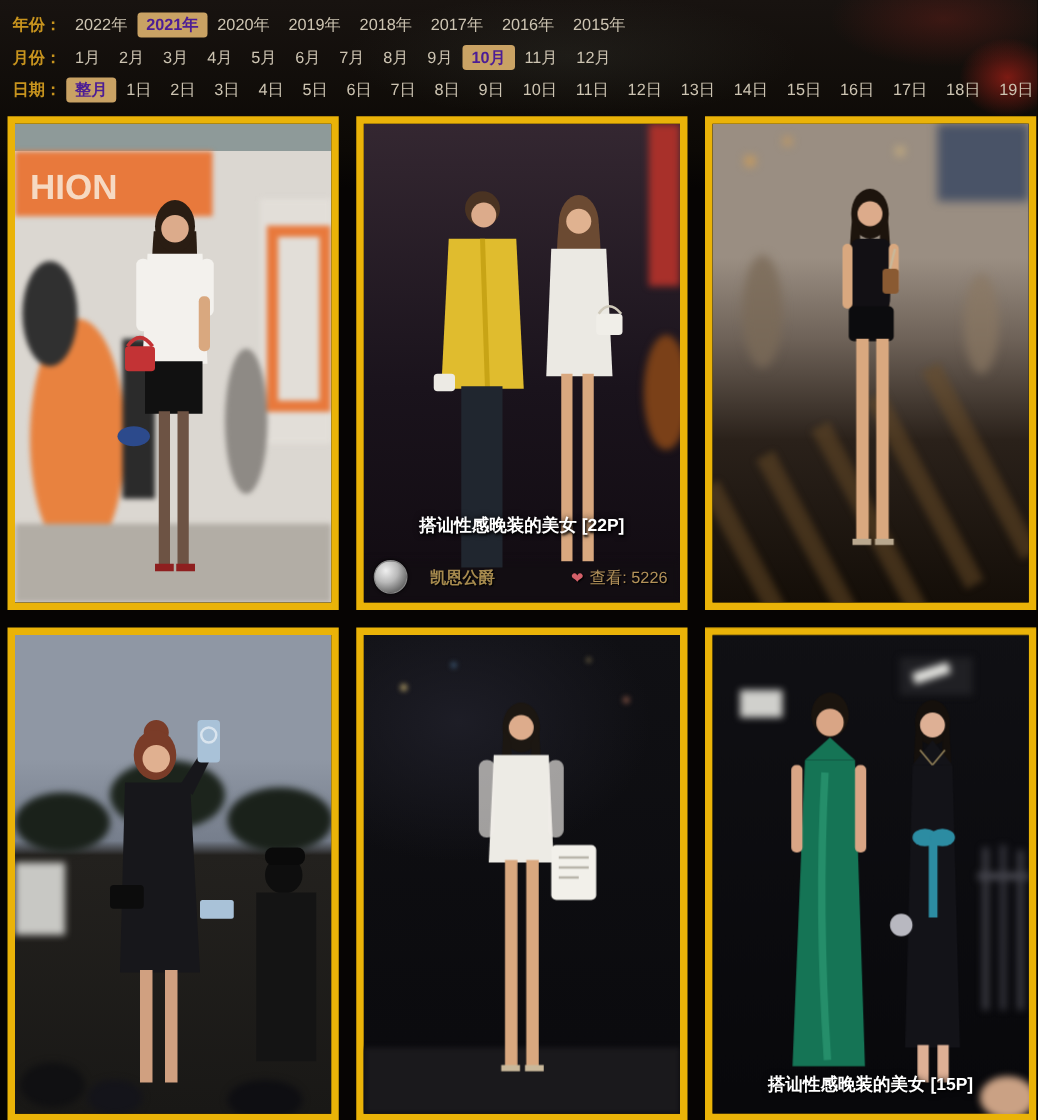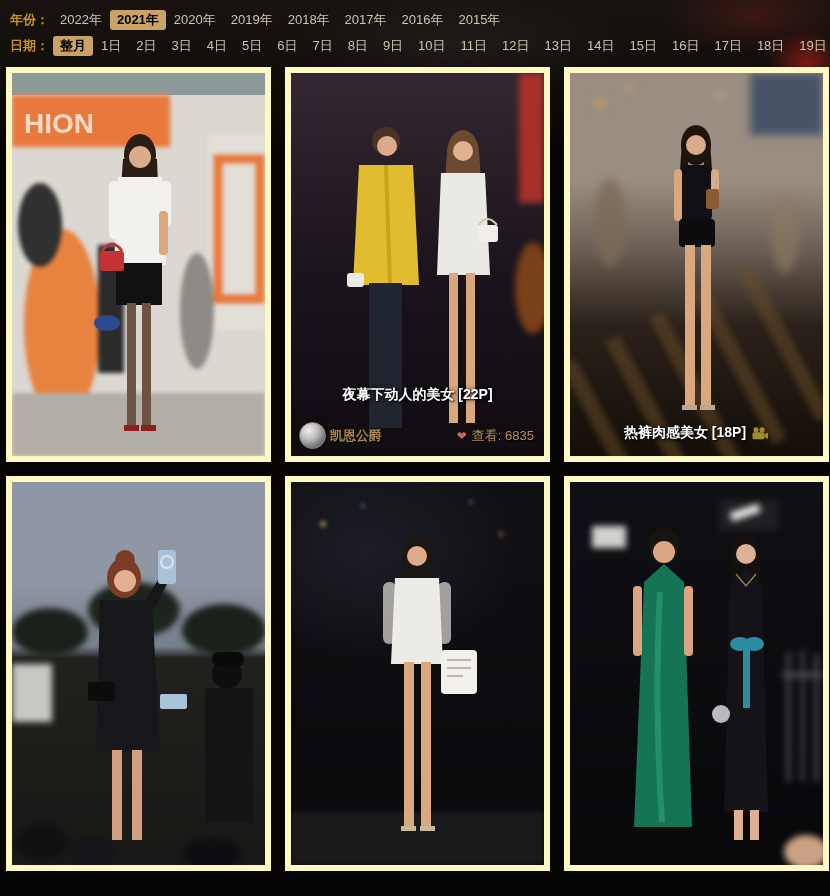--- a/index.html
+++ b/index.html
@@ -15,25 +15,25 @@
   }
   
   .filterbar{ padding:7px 0 0 10px; }
   .filter-row{ display:flex; align-items:center; height:26px; white-space:nowrap; overflow:hidden; font-size:13px; }
   .filter-label{ color:#c8941e; font-weight:bold; margin-right:4px; flex:0 0 auto; }
   .chips{ display:flex; align-items:flex-start; }
   .chip{
     color:#cdc4b2; padding:2px 7px; margin-right:1px; border-radius:3px;
     cursor:pointer; line-height:16px;
   }
-  .chip.selected{ background:#c9a264; color:#000000; font-weight:bold; }
+  .chip.selected{ background:#c9a264; color:#4c1d95; font-weight:bold; }
   
   .grid{ margin-top:8px; padding-left:6px; display:flex; flex-wrap:wrap; gap:14px; }
   .card{
-    width:265px; height:395px; border:6px solid #fef9c3; position:relative;
+    width:265px; height:395px; border:6px solid #eab308; position:relative;
     background:#000; overflow:hidden;
   }
   .photo{ position:absolute; inset:0; overflow:hidden; }
   .photo svg{ position:absolute; inset:0; width:100%; height:100%; display:block; }
   .s1{ background:linear-gradient(#8e9a99 0 22px, #dbd7d1 22px); }
   .s2{ background:linear-gradient(180deg,#342731,#1a131c 55%,#110b11); }
   .s3{ background:linear-gradient(180deg,#9a8e82 0 28%,#6e6258 45%,#2a211a 66%,#140e08); }
   .s4{ background:linear-gradient(180deg,#8f97a4 0 26%,#767e8c 43%,#23211e 46%,#191816); }
   .s5{ background:radial-gradient(220px 160px at 30% 18%, #1d1d26, transparent 70%),linear-gradient(#101014,#0a0a0d); }
   .s6{ background:linear-gradient(#101014,#08080b); }
@@ -46,21 +46,21 @@
   .caption-high{ bottom:52px; }
   .meta{
     position:absolute; left:8px; right:10px; bottom:7px;
     display:flex; align-items:center;
   }
   .avatar{
     width:27px; height:27px; border-radius:50%; flex:0 0 auto;
     background:radial-gradient(circle at 35% 30%, #efefef, #b9b9b9 40%, #6b6b6b 75%, #3a3a3a);
     border:1px solid #888; box-shadow:0 0 3px #000;
   }
-  .author{ color:#a68a4e; font-size:13px; font-weight:bold; margin-left:4px; text-shadow:1px 1px 1px #000; }
+  .author{ color:#a68a4e; font-size:13px; font-weight:bold; margin-left:18px; text-shadow:1px 1px 1px #000; }
   .views{ margin-left:auto; color:#b3925a; font-size:13px; display:flex; align-items:center; gap:5px; text-shadow:1px 1px 1px #000; }
   .heart{ color:#d4606a; font-size:12px; line-height:1; }
   .vicon{ width:18px; height:13px; flex:0 0 auto; position:static !important; }
   .vicon path,.vicon rect,.vicon circle{ fill:#a08c2e; }
 </style>
 </head>
 <body>
 
 <div class="filterbar">
   <div class="filter-row">
@@ -68,20 +68,38 @@
     <div class="chips">
 
     <span class="chip">2022年</span>
         <span class="chip selected">2021年</span>
         <span class="chip">2020年</span>
         <span class="chip">2019年</span>
         <span class="chip">2018年</span>
         <span class="chip">2017年</span>
         <span class="chip">2016年</span>
         <span class="chip">2015年</span>
+      </div>
+  </div>
+  <div class="filter-row">
+    <span class="filter-label">月份：</span>
+    <div class="chips">
+
+    <span class="chip">1月</span>
+        <span class="chip">2月</span>
+        <span class="chip">3月</span>
+        <span class="chip">4月</span>
+        <span class="chip">5月</span>
+        <span class="chip">6月</span>
+        <span class="chip">7月</span>
+        <span class="chip">8月</span>
+        <span class="chip">9月</span>
+        <span class="chip selected">10月</span>
+        <span class="chip">11月</span>
+        <span class="chip">12月</span>
       </div>
   </div>
   <div class="filter-row">
     <span class="filter-label">日期：</span>
     <div class="chips">
 
     <span class="chip selected">整月</span>
         <span class="chip">1日</span>
         <span class="chip">2日</span>
         <span class="chip">3日</span>
@@ -164,28 +182,28 @@
           <circle cx="172" cy="78" r="10" fill="#e0b290"></circle>
           <path d="M150 100 L194 100 L199 202 L146 202 Z" fill="#ebe9e3"></path>
           <rect x="186" y="152" width="21" height="17" rx="3" fill="#f0eee8"></rect>
           <path d="M188 152 Q196 140 206 152" stroke="#cfc9ba" stroke-width="2" fill="none"></path>
           <rect x="158" y="200" width="9" height="150" fill="#d9a87f"></rect>
           <rect x="175" y="200" width="9" height="150" fill="#d9a87f"></rect>
         </g>
       </svg>
     </div>
     <div class="caption caption-high">
-      <span>夜幕下动人的美女 [22P]</span>
+      <span>搭讪性感晚装的美女 [22P]</span>
     </div>
     <div class="meta">
       <div class="avatar"></div>
       <span class="author">凯恩公爵</span>
       <span class="views">
         <span class="heart">❤</span>
-        <span>查看: 6835</span>
+        <span>查看: 5226</span>
       </span>
     </div>
   </div>
 
   <div class="card">
     <div class="photo s3">
       <svg viewBox="0 0 253 383" preserveAspectRatio="none">
         <g style="filter:blur(4px)">
           <rect x="180" y="0" width="73" height="62" fill="#2e3f5e" opacity=".75"></rect>
           <circle cx="30" cy="30" r="4" fill="#d8a050"></circle>
@@ -214,29 +232,20 @@
           <rect x="109" y="146" width="36" height="28" rx="4" fill="#0c0c0e"></rect>
           <rect x="115" y="172" width="10" height="160" fill="#d9a87f"></rect>
           <rect x="131" y="172" width="10" height="160" fill="#d9a87f"></rect>
           <rect x="112" y="332" width="15" height="5" fill="#b9a88f"></rect>
           <rect x="130" y="332" width="15" height="5" fill="#b9a88f"></rect>
           <rect x="136" y="116" width="13" height="20" rx="3" fill="#8a5a32"></rect>
           <path d="M142 116 L146 100" stroke="#c9b89a" stroke-width="2"></path>
         </g>
       </svg>
     </div>
-    <div class="caption">
-      <span>热裤肉感美女 [18P]</span>
-      <svg class="vicon" viewBox="0 0 17 13">
-        <circle cx="4.5" cy="2.8" r="2.6"></circle>
-          <circle cx="10.5" cy="2.8" r="2.6"></circle>
-        <rect x="1" y="5.2" width="12" height="7" rx="1.5"></rect>
-        <path d="M13 7.2 L16.5 5.4 V12 L13 10.2 Z"></path>
-      </svg>
-    </div>
   </div>
 
   <div class="card">
     <div class="photo s4">
       <svg viewBox="0 0 253 383" preserveAspectRatio="none">
         <g style="filter:blur(3px)">
           <ellipse cx="38" cy="150" rx="38" ry="24" fill="#1a211a"></ellipse>
           <ellipse cx="122" cy="128" rx="46" ry="28" fill="#1c241c"></ellipse>
           <ellipse cx="212" cy="148" rx="42" ry="26" fill="#1a211a"></ellipse>
           <rect x="118" y="150" width="6" height="30" fill="#141a14"></rect>
@@ -328,15 +337,18 @@
           <path d="M166 92 L176 104 M186 92 L176 104" stroke="#8a7a55" stroke-width="1.5"></path>
           <ellipse cx="170" cy="162" rx="10" ry="7" fill="#2c8ca2"></ellipse>
           <ellipse cx="184" cy="162" rx="10" ry="7" fill="#2c8ca2"></ellipse>
           <rect x="173" y="166" width="7" height="60" fill="#2c8ca2"></rect>
           <circle cx="151" cy="232" r="9" fill="#b8b8c0"></circle>
           <rect x="164" y="328" width="9" height="30" fill="#deb095"></rect>
           <rect x="180" y="328" width="9" height="30" fill="#deb095"></rect>
         </g>
       </svg>
     </div>
+    <div class="caption">
+      <span>搭讪性感晚装的美女 [15P]</span>
+    </div>
   </div>
 
 </div>
 
 </body></html>

